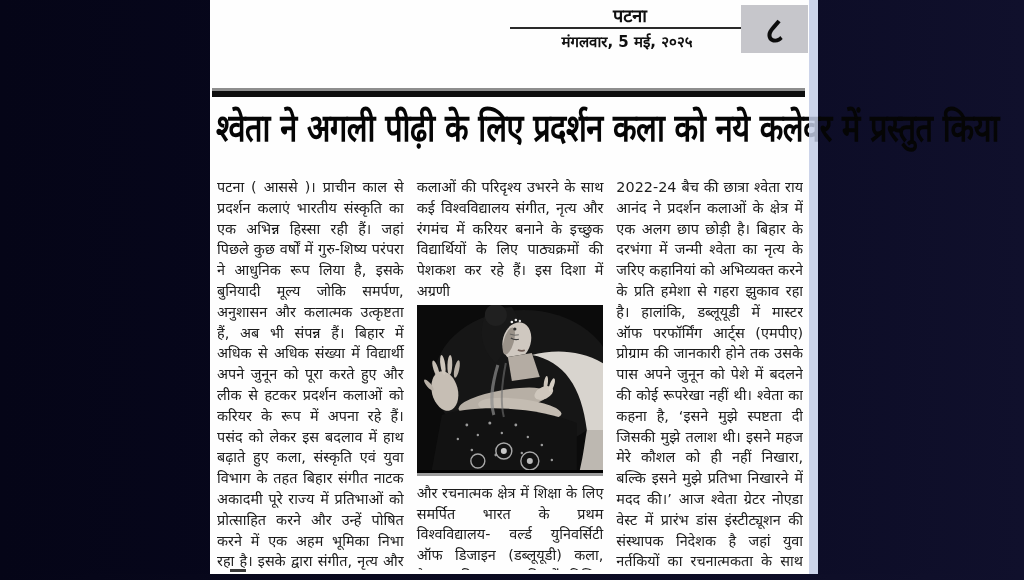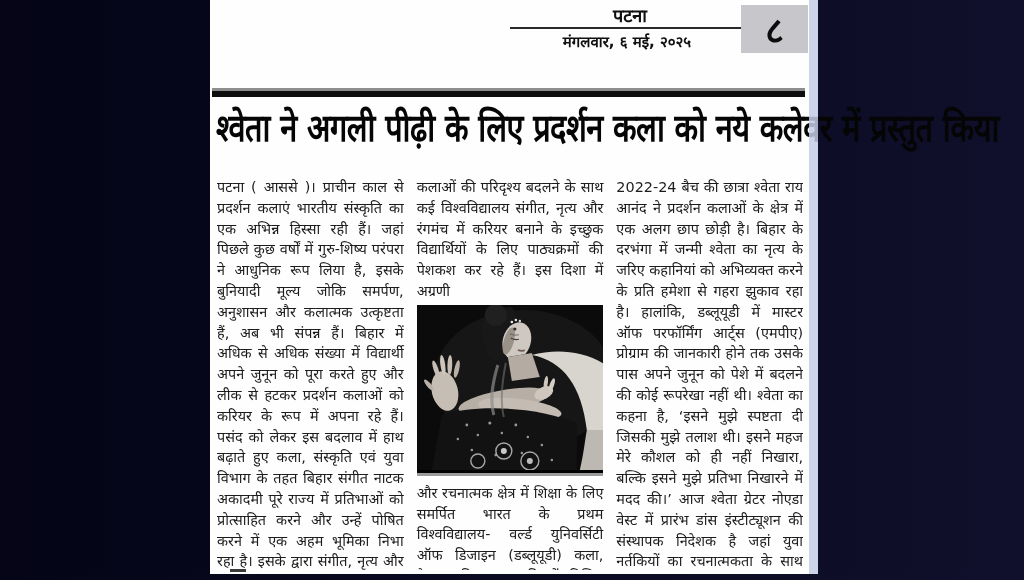--- a/index.html
+++ b/index.html
@@ -73,39 +73,39 @@
 </style>
 </head>
 <body>
 
 <div id="stage">
 
   <div id="paper">
 
     <div id="masthead-city">पटना</div>
     <div id="masthead-rule"></div>
-    <div id="masthead-date">मंगलवार, ६ मई, २०२५</div>
+    <div id="masthead-date">मंगलवार, 5 मई, २०२५</div>
     <div id="page-number-box">
       <span>८</span>
     </div>
 
     <div id="headline-rule"></div>
     <div id="headline">श्वेता ने अगली पीढ़ी के लिए प्रदर्शन कला को नये कलेवर में प्रस्तुत किया</div>
 
     <div id="body-cols">
 
       <div class="col">
         <p>
           <b class="dateline">पटना ( आससे )।</b>
           <span>प्राचीन काल से प्रदर्शन कलाएं भारतीय संस्कृति का एक अभिन्न हिस्सा रही हैं। जहां पिछले कुछ वर्षों में गुरु-शिष्य परंपरा ने आधुनिक रूप लिया है, इसके बुनियादी मूल्य जोकि समर्पण, अनुशासन और कलात्मक उत्कृष्टता हैं, अब भी संपन्न हैं। बिहार में अधिक से अधिक संख्या में विद्यार्थी अपने जुनून को पूरा करते हुए और लीक से हटकर प्रदर्शन कलाओं को करियर के रूप में अपना रहे हैं। पसंद को लेकर इस बदलाव में हाथ बढ़ाते हुए कला, संस्कृति एवं युवा विभाग के तहत बिहार संगीत नाटक अकादमी पूरे राज्य में प्रतिभाओं को प्रोत्साहित करने और उन्हें पोषित करने में एक अहम भूमिका निभा रहा है। इसके द्वारा संगीत, नृत्य और रंगमंच के क्षेत्रों में प्रतिभाओं को निखारने के लिए विभिन्न कार्यक्रम, कार्यशालाएं और उत्सव आयोजित किए जाते हैं। प्रदर्शन</span>
         </p>
       </div>
 
       <div class="col">
-        <p>कलाओं की परिदृश्य बदलने के साथ कई विश्वविद्यालय संगीत, नृत्य और रंगमंच में करियर बनाने के इच्छुक विद्यार्थियों के लिए पाठ्यक्रमों की पेशकश कर रहे हैं। इस दिशा में अग्रणी</p>
+        <p>कलाओं की परिदृश्य उभरने के साथ कई विश्वविद्यालय संगीत, नृत्य और रंगमंच में करियर बनाने के इच्छुक विद्यार्थियों के लिए पाठ्यक्रमों की पेशकश कर रहे हैं। इस दिशा में अग्रणी</p>
         <div id="photo-frame">
           <svg viewBox="0 0 197 165" preserveAspectRatio="xMidYMid slice">
             <rect width="197" height="165" fill="#0b0b0b"></rect>
             <ellipse cx="112" cy="75" rx="90" ry="70" fill="#161616"></ellipse>
 
             <path d="M76,4 C66,22 68,44 84,58 L112,22 L100,2 Z" fill="#181818"></path>
             <circle cx="84" cy="10" r="11" fill="#202020"></circle>
 
             <ellipse cx="105" cy="36" rx="14" ry="19" fill="#cfc8c0" transform="rotate(16 105 36)"></ellipse>
             <ellipse cx="97" cy="36" rx="5" ry="14" fill="#9a9289" transform="rotate(16 97 36)"></ellipse>

